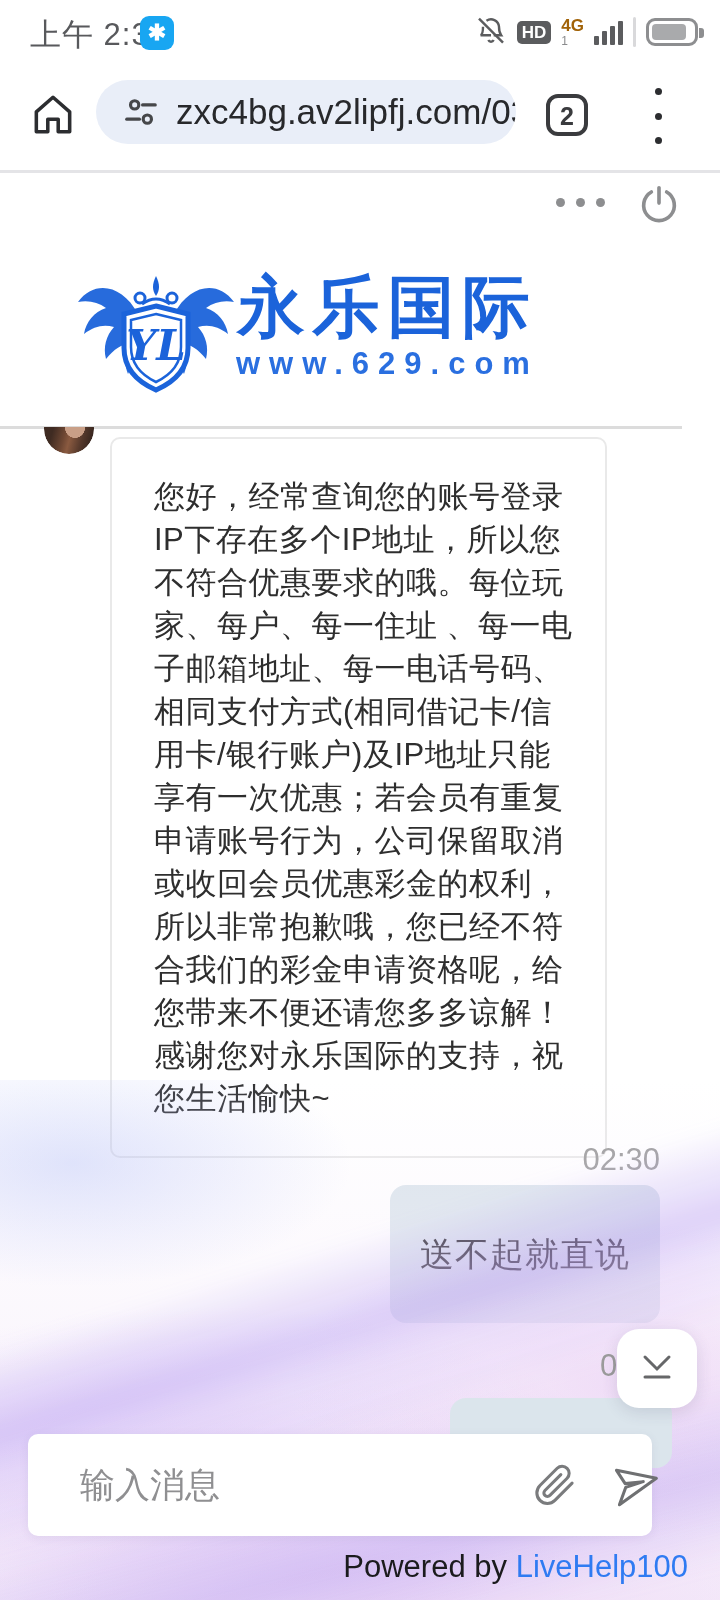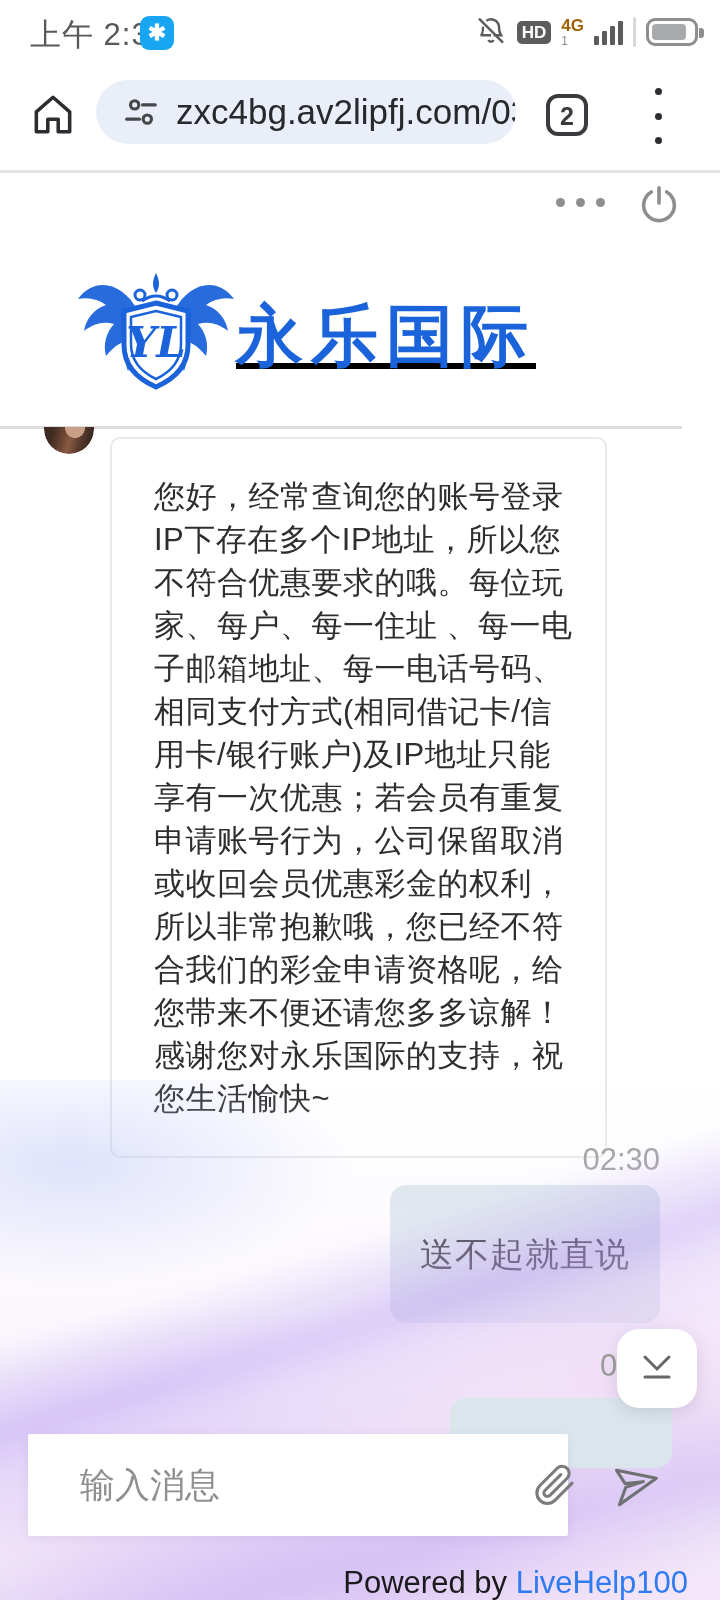--- a/index.html
+++ b/index.html
@@ -34,21 +34,21 @@
   .tab-count { font-size:25px; font-weight:bold; color:#3a3b3e; line-height:36px; }
   .menu-dots { position:absolute; left:652px; top:26px; width:12px; height:56px; display:flex; flex-direction:column; justify-content:space-between; align-items:center; }
   .menu-dots i { width:7px; height:7px; border-radius:50%; background:#2c2d30; }
   .toolbar-divider { position:absolute; top:170px; left:0; width:720px; height:3px; background:#e4e4e7; }
   
   .widget-controls { position:absolute; top:182px; left:0; width:720px; height:46px; }
   .ellipsis-icon { position:absolute; left:556px; top:16px; display:flex; gap:11px; }
   .ellipsis-icon i { width:9px; height:9px; border-radius:50%; background:#8d8e90; }
   .power-icon { position:absolute; left:636px; top:0; }
   
-  .logo-block { position:absolute; top:266px; left:76px; width:460px; height:140px; display:flex; align-items:center;text-decoration:underline; }
+  .logo-block { position:absolute; top:272px; left:76px; width:460px; height:140px; display:flex; align-items:flex-start; }
   .logo-emblem { flex:0 0 auto; }
   .logo-texts { margin-left:0; display:flex; flex-direction:column; align-items:center; }
   .logo-title { font-family:"DejaVu Serif", serif; font-weight:bold; color:#1b63da; font-size:67px; letter-spacing:8px; line-height:1.05; white-space:nowrap; }
   .logo-url { font-size:31px; font-weight:bold; color:#2a6fe0; letter-spacing:9px; margin-top:4px; white-space:nowrap; }
   .header-divider { position:absolute; top:426px; left:0; width:682px; height:3px; background:#dcdcdc; }
   
   .avatar { position:absolute; left:44px; top:404px; width:50px; height:50px; border-radius:50%;
     background:
       radial-gradient(circle at 62% 48%, #c99f87 0 24%, transparent 25%),
       linear-gradient(105deg, #3f2b22 25%, #6e4733 45%, #8a5a40 55%, #54382b 75%, #2f211b 95%);
@@ -69,26 +69,26 @@
       radial-gradient(ellipse 520px 240px at 88% 58%, rgba(219,172,236,0.35), transparent 66%),
       radial-gradient(ellipse 640px 260px at 28% 76%, rgba(188,152,240,0.30), transparent 65%),
       radial-gradient(ellipse 760px 300px at 55% 102%, rgba(236,214,246,0.75), transparent 75%),
       linear-gradient(180deg, rgba(255,255,255,0) 0%, rgba(246,238,250,0.95) 100%);
   }
   .ribbon-a { position:absolute; top:120px; left:-120px; width:1000px; height:260px; transform:rotate(-17deg);
     background:linear-gradient(180deg, transparent 12%, rgba(163,132,238,0.34) 46%, rgba(206,184,248,0.26) 62%, transparent 88%); filter:blur(7px); }
   .ribbon-b { position:absolute; top:330px; left:-80px; width:1000px; height:280px; transform:rotate(-14deg);
     background:linear-gradient(180deg, transparent 18%, rgba(150,121,235,0.26) 50%, transparent 82%); filter:blur(9px); }
   
-  .composer { position:absolute; left:28px; top:1434px; width:540px; height:102px; background:#fff; border-radius:2px; z-index:5; box-shadow:0 2px 10px rgba(80,70,110,0.08); display:flex; align-items:center; }
+  .composer { position:absolute; left:28px; top:1434px; width:624px; height:102px; background:#fff; border-radius:10px; z-index:5; box-shadow:0 2px 10px rgba(80,70,110,0.08); display:flex; align-items:center; }
   .composer input { flex:1; border:none; outline:none; background:transparent; margin-left:52px; font-size:35px; color:#333; font-family:"Liberation Sans",sans-serif; }
   .composer input::placeholder { color:#8f8f91; }
   .attach-icon { flex:0 0 auto; margin-right:34px; }
   .send-icon { flex:0 0 auto; margin-right:36px; }
-  .footer { position:absolute; left:0; top:1549px; width:688px; text-align:right; font-size:31px; z-index:6;margin-top:16px; }
+  .footer { position:absolute; left:0; top:1549px; width:688px; text-align:right; font-size:31px; z-index:6; }
   .footer .pb { color:#1b1b1d; }
   .footer .brand { color:#2f7bf2; }
   svg { display:block; }
 </style>
 </head>
 <body>
 
 <div class="screen">
 
   <div class="status-bar">
@@ -164,20 +164,21 @@
         <circle cx="96" cy="26" r="5" fill="none" stroke="#1b63da" stroke-width="3"></circle>
         <path d="M80 4 C76 12 76 18 80 24 C84 18 84 12 80 4 Z"></path>
         <path d="M66 32 Q80 22 94 32" fill="none" stroke="#1b63da" stroke-width="3"></path>
       </g>
       <path d="M80 34 L112 42 L112 76 Q112 104 80 118 Q48 104 48 76 L48 42 Z" fill="#ffffff" stroke="#1b63da" stroke-width="5"></path>
       <path d="M80 42 L105 48 L105 75 Q105 98 80 110 Q55 98 55 75 L55 48 Z" fill="none" stroke="#1b63da" stroke-width="2.5"></path>
       <text x="80" y="88" text-anchor="middle" font-family="DejaVu Serif, serif" font-style="italic" font-weight="bold" font-size="42" fill="#1b63da">YL</text>
     </svg>
     <div class="logo-texts">
       <div class="logo-title">永乐国际</div>
+      <div class="logo-url">www.629.com</div>
     </div>
   </div>
   <div class="header-divider"></div>
 
   <div class="waves">
     <div class="ribbon-a"></div>
     <div class="ribbon-b"></div>
   </div>
 
   <div class="avatar"></div>

